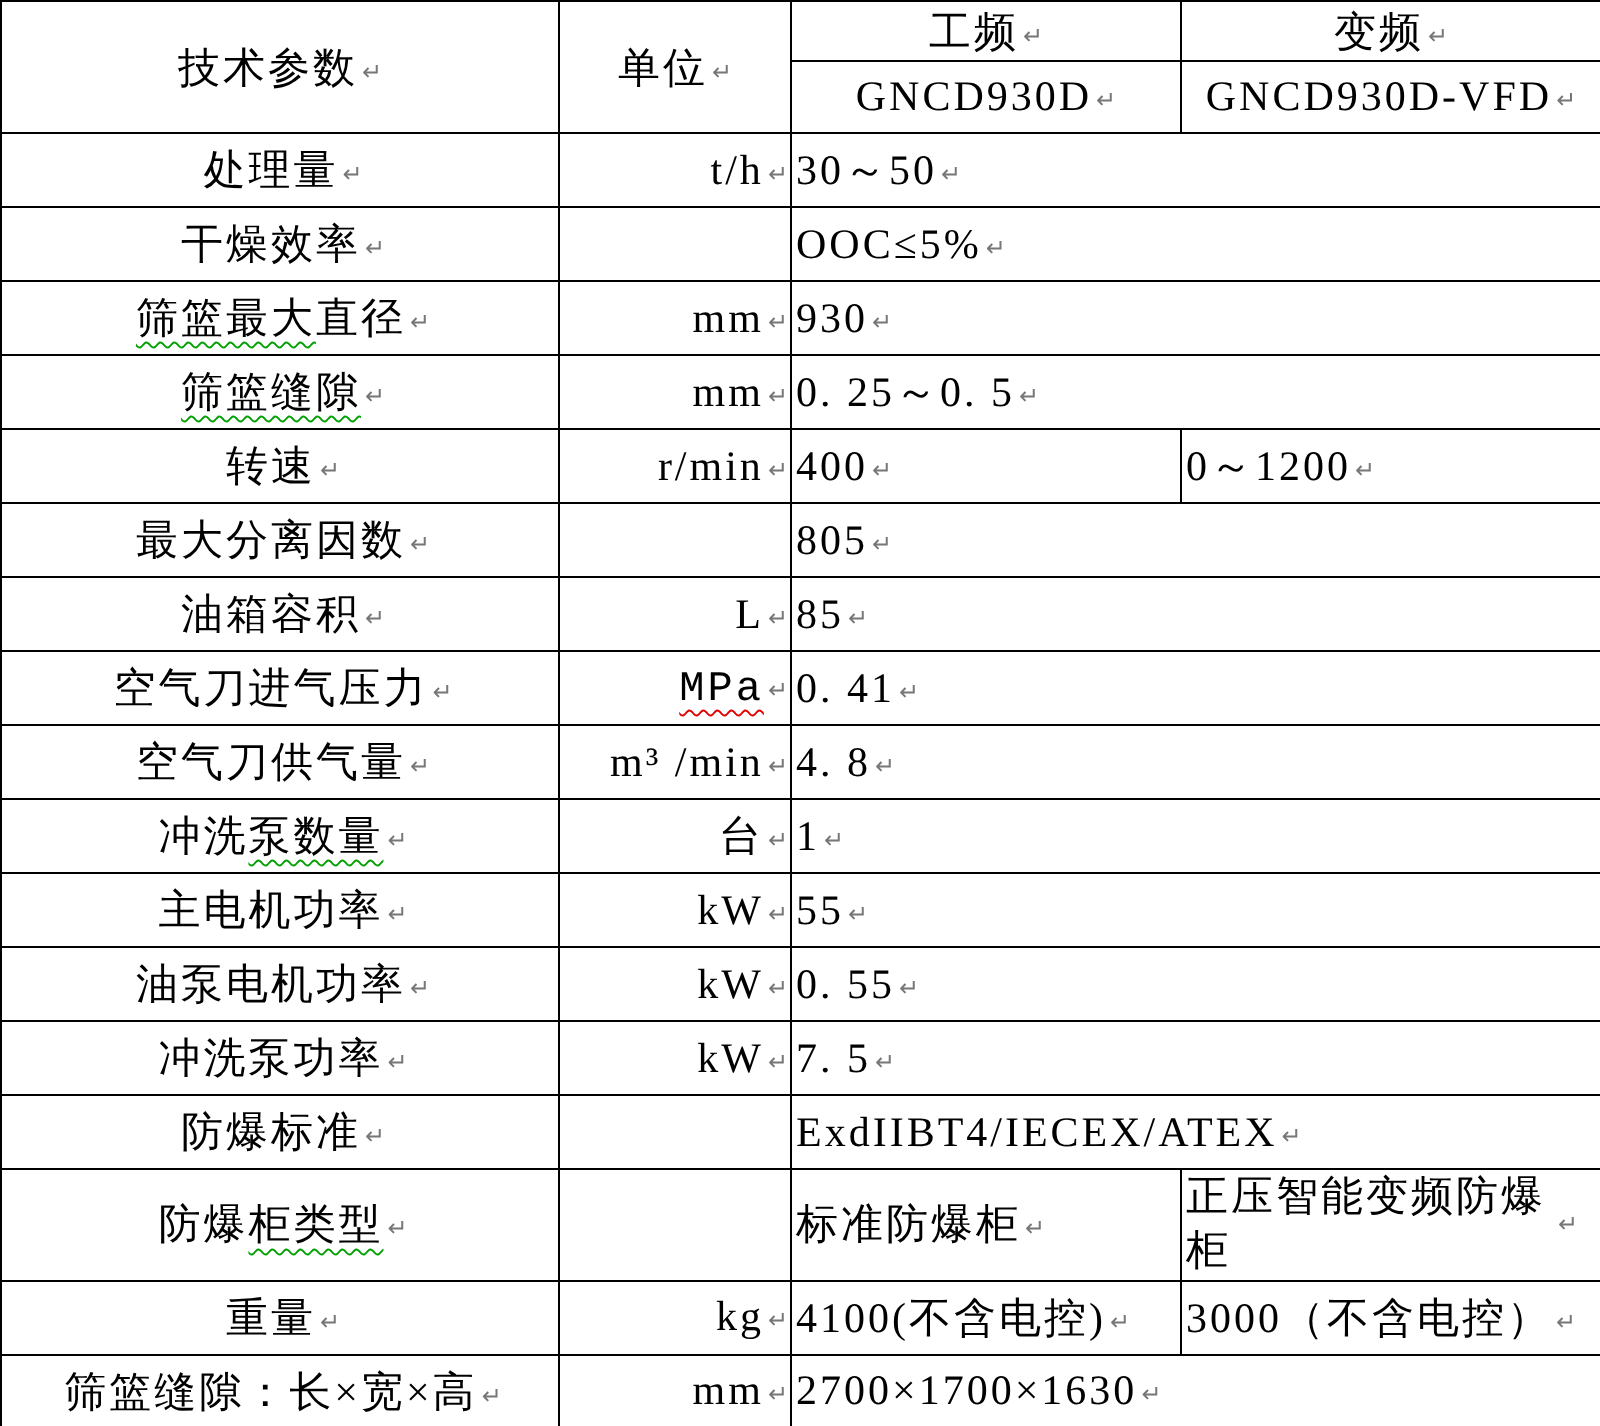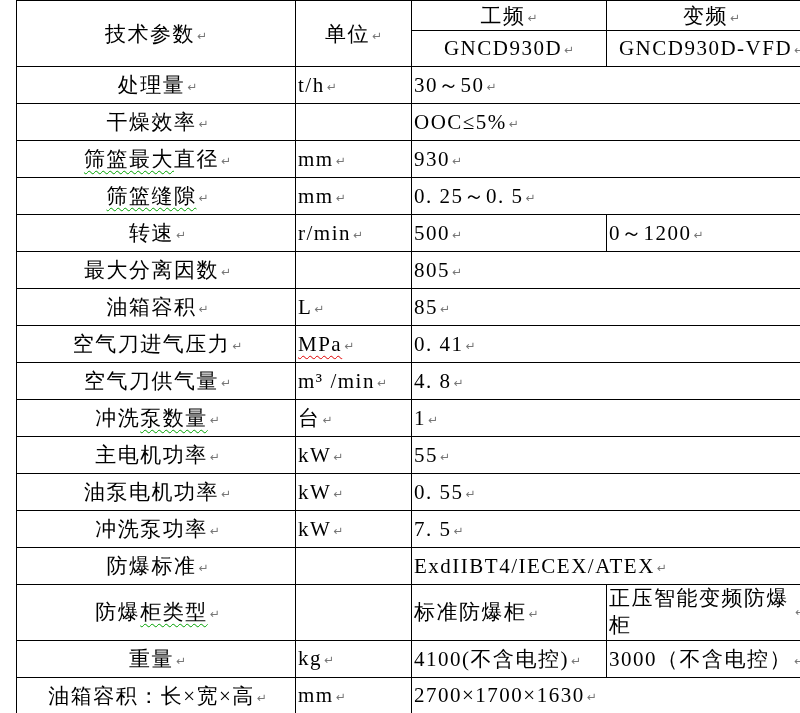--- a/index.html
+++ b/index.html
@@ -1,17 +1,17 @@
 <!DOCTYPE html>
 <html><head>
 <meta charset="utf-8">
 <style>
   * { box-sizing: border-box; }
   html, body { margin: 0; padding: 0; background: #ffffff; }
-  .page { width: 800px; height: 713px; background: #ffffff; overflow: hidden; padding-left: 16px; }
+  .page { width: 800px; height: 713px; background: #ffffff; overflow: hidden; }
 
   table.spec {
     width: 800px;
     border-collapse: collapse;
     table-layout: fixed;
     font-family: "Liberation Serif", "DejaVu Serif", serif;
     font-size: 21px;
     color: #000000;
     background: #ffffff;
   }
@@ -23,36 +23,37 @@
     letter-spacing: 1.5px;
     overflow: hidden;
     white-space: normal;
   }
   tr { height: 37px; }
   tr.h1 { height: 30px; }
   tr.h2 { height: 36px; }
   tr.tall { height: 55px; }
 
   td.label-cell { text-align: center; padding: 0 4px 0 7px; }
-  td.unit-cell  { text-align: left; padding: 0 1px 0 2px; }
+  td.unit-cell  { text-align: right; padding: 0 1px 0 2px; }
   td.val-cell   { text-align: left; }
 
   .wavy-green {
     text-decoration-line: underline;
     text-decoration-style: wavy;
     text-decoration-color: #00a000;
     text-decoration-thickness: 1px;
     text-underline-offset: 4px;
   }
   .wavy-red {
     text-decoration-line: underline;
     text-decoration-style: wavy;
     text-decoration-color: #e00000;
     text-decoration-thickness: 1px;
     text-underline-offset: 4px;
+    font-family: Liberation Mono, monospace;
   }
 
   .pm {
     font-family: "DejaVu Sans", sans-serif;
     font-size: 12px;
     color: #777777;
     letter-spacing: 0;
     margin-left: 2px;
     vertical-align: 1px;
   }
@@ -115,21 +116,21 @@
           <td class="val-cell" colspan="2"><span>930</span><span class="pm">↵</span></td>
         </tr>
         <tr>
           <td class="label-cell"><span class="wavy-green">筛篮缝隙</span><span class="pm">↵</span></td>
           <td class="unit-cell"><span>mm</span><span class="pm">↵</span></td>
           <td class="val-cell" colspan="2"><span>0. 25～0. 5</span><span class="pm">↵</span></td>
         </tr>
         <tr>
           <td class="label-cell"><span>转速</span><span class="pm">↵</span></td>
           <td class="unit-cell"><span>r/min</span><span class="pm">↵</span></td>
-          <td class="val-cell"><span>500</span><span class="pm">↵</span></td>
+          <td class="val-cell"><span>400</span><span class="pm">↵</span></td>
           <td class="val-cell"><span>0～1200</span><span class="pm">↵</span></td>
         </tr>
         <tr>
           <td class="label-cell"><span>最大分离因数</span><span class="pm">↵</span></td>
           <td class="unit-cell"></td>
           <td class="val-cell" colspan="2"><span>805</span><span class="pm">↵</span></td>
         </tr>
         <tr>
           <td class="label-cell"><span>油箱容积</span><span class="pm">↵</span></td>
           <td class="unit-cell"><span>L</span><span class="pm">↵</span></td>
@@ -176,19 +177,19 @@
           <td class="val-cell"><span>标准防爆柜</span><span class="pm">↵</span></td>
           <td class="val-cell"><span class="narrow">正压智能变频防爆柜</span><span class="pm">↵</span></td>
         </tr>
         <tr>
           <td class="label-cell"><span>重量</span><span class="pm">↵</span></td>
           <td class="unit-cell"><span>kg</span><span class="pm">↵</span></td>
           <td class="val-cell"><span>4100(不含电控)</span><span class="pm">↵</span></td>
           <td class="val-cell"><span>3000（不含电控）</span><span class="pm">↵</span></td>
         </tr>
         <tr>
-          <td class="label-cell"><span>油箱容积：长×宽×高</span><span class="pm">↵</span></td>
+          <td class="label-cell"><span>筛篮缝隙：长×宽×高</span><span class="pm">↵</span></td>
           <td class="unit-cell"><span>mm</span><span class="pm">↵</span></td>
           <td class="val-cell" colspan="2"><span>2700×1700×1630</span><span class="pm">↵</span></td>
         </tr>
       </tbody>
   </table>
 </div>
 
 </body></html>

